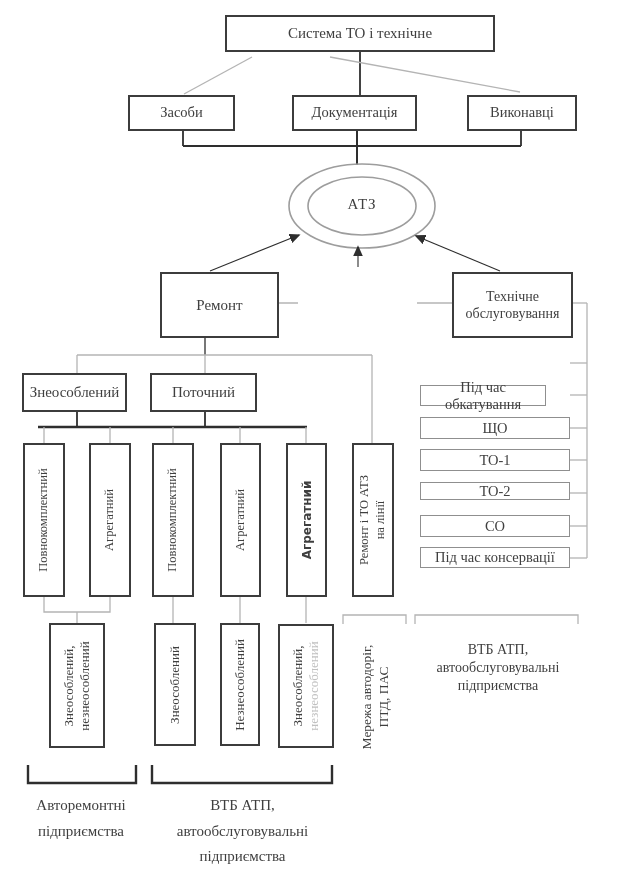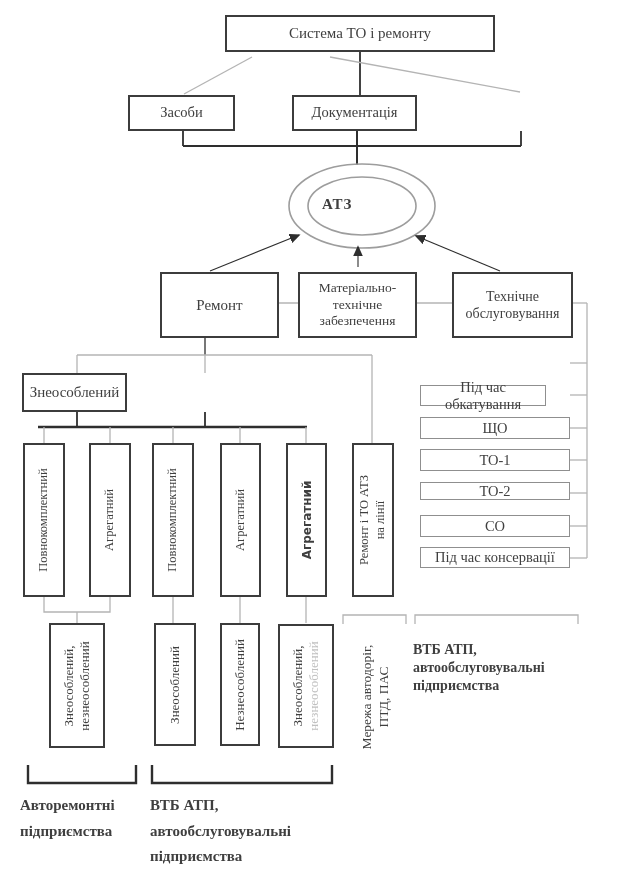--- a/index.html
+++ b/index.html
@@ -25,21 +25,21 @@
     position:absolute;border:1.5px solid #8f8f8f;background:#fff;
     display:flex;align-items:center;justify-content:center;text-align:center;
     box-sizing:border-box;font-size:14.5px;
   }
   .vbox{position:absolute;border:2px solid var(--box-border);background:#fff;box-sizing:border-box;}
   .vtext{
     position:absolute;left:50%;top:50%;
     transform:translate(-50%,-50%) rotate(-90deg);
     white-space:nowrap;text-align:center;line-height:1.25;
   }
-  .lbl{position:absolute;text-align:left;line-height:1.3;font-weight:bold;}
+  .lbl{position:absolute;text-align:center;line-height:1.3;}
   .faded{color:var(--faded-text);}
   .dk{stroke:var(--dark-line);fill:none;}
   .lt{stroke:var(--light-line);fill:none;}
   .ell{stroke:#9d9d9d;fill:none;}
 </style>
 </head>
 <body>
 
 <div id="stage">
 
@@ -100,54 +100,53 @@
     <line class="lt" x1="306" y1="597" x2="306" y2="623" stroke-width="1.3"></line>
 
     <polyline class="lt" points="343,624 343,615 406,615 406,624" stroke-width="1.3"></polyline>
     <polyline class="lt" points="415,624 415,615 578,615 578,624" stroke-width="1.3"></polyline>
 
     <polyline class="dk" points="28,765 28,783 136,783 136,765" stroke-width="2.4"></polyline>
     <polyline class="dk" points="152,765 152,783 332,783 332,765" stroke-width="2.4"></polyline>
   </svg>
 
   <div class="box" style="left:225px;top:15px;width:270px;height:37px;font-size:15px">
-    <span>Система ТО і ремонту</span>
+    <span>Система ТО і технічне</span>
   </div>
 
   <div class="box" style="left:128px;top:95px;width:107px;height:36px;font-size:14.5px">
     <span>Засоби</span>
   </div>
   <div class="box" style="left:292px;top:95px;width:125px;height:36px;font-size:14.5px">
     <span>Документація</span>
   </div>
+  <div class="box" style="left:467px;top:95px;width:110px;height:36px;font-size:14.5px">
+    <span>Виконавці</span>
+  </div>
 
   <div class="lbl" style="left:322px;top:195px;width:80px;font-size:15px;letter-spacing:1px">
     <span>АТЗ</span>
   </div>
 
   <div class="box" style="left:160px;top:272px;width:119px;height:66px;font-size:15px">
     <span>Ремонт</span>
-  </div>
-  <div class="box" style="left:298px;top:272px;width:119px;height:66px;font-size:13.5px">
-    <span>
-      <span>Матеріально-</span><br>
-      <span>технічне</span><br>
-      <span>забезпечення</span>
-    </span>
   </div>
   <div class="box" style="left:452px;top:272px;width:121px;height:66px;font-size:14px">
     <span>
       <span>Технічне</span><br>
       <span>обслуговування</span>
     </span>
   </div>
 
   <div class="box" style="left:22px;top:373px;width:105px;height:39px;font-size:15px">
     <span>Знеособлений</span>
   </div>
+  <div class="box" style="left:150px;top:373px;width:107px;height:39px;font-size:15px">
+    <span>Поточний</span>
+  </div>
 
   <div class="vbox" style="left:23px;top:443px;width:42px;height:154px">
     <div class="vtext" style="font-size:12.5px">Повнокомплектний</div>
   </div>
   <div class="vbox" style="left:89px;top:443px;width:42px;height:154px">
     <div class="vtext" style="font-size:12.5px">Агрегатний</div>
   </div>
   <div class="vbox" style="left:152px;top:443px;width:42px;height:154px">
     <div class="vtext" style="font-size:12.5px">Повнокомплектний</div>
   </div>

